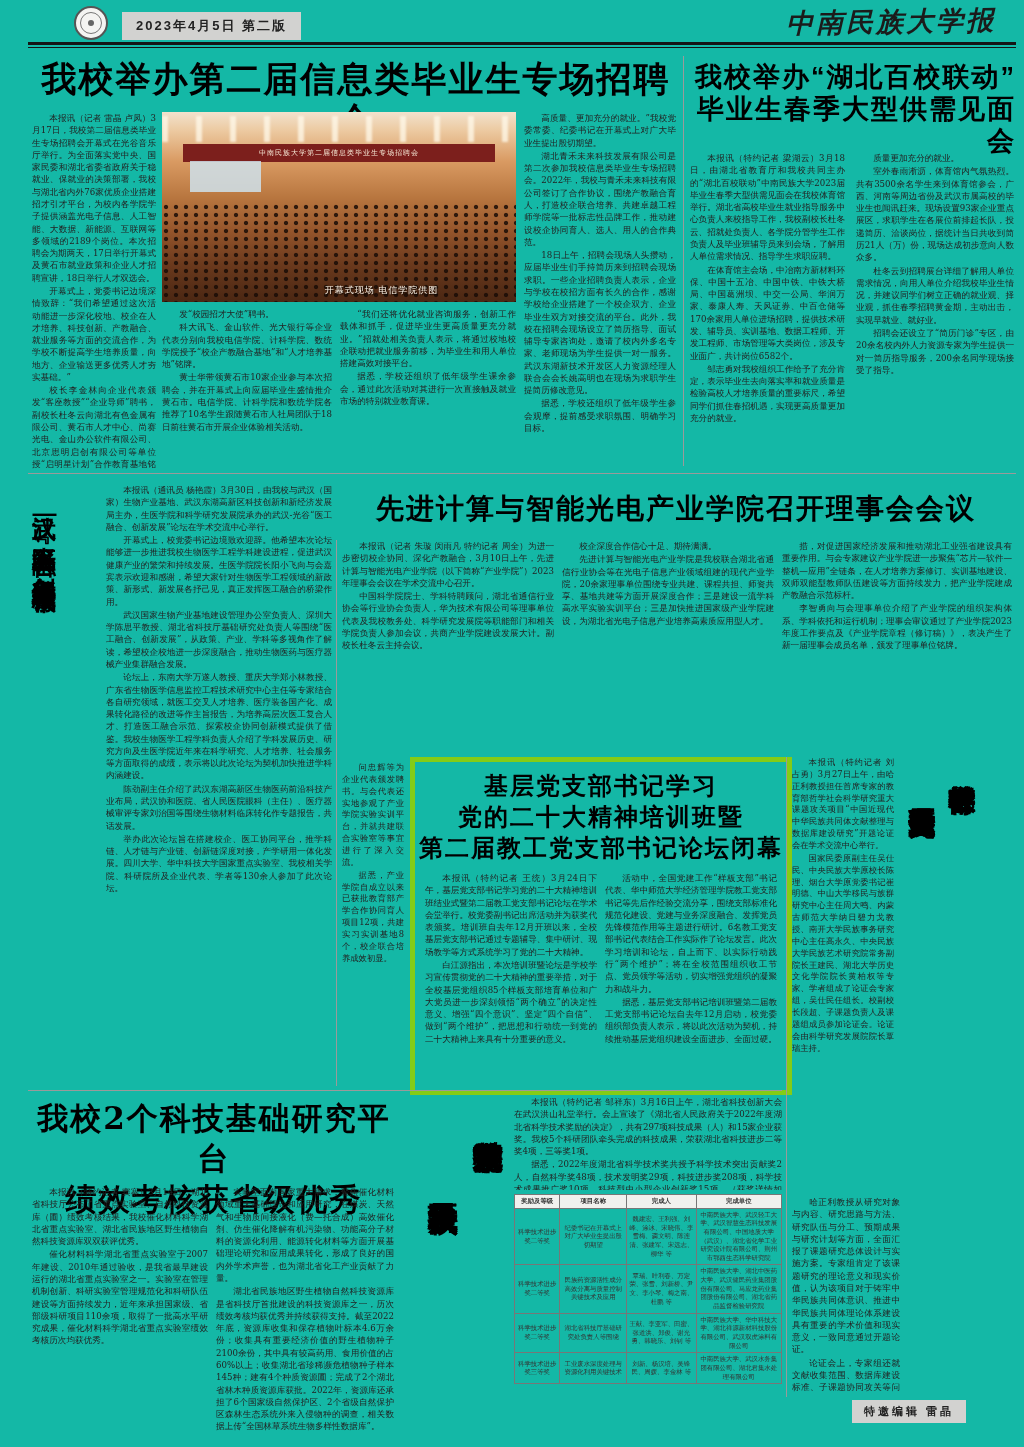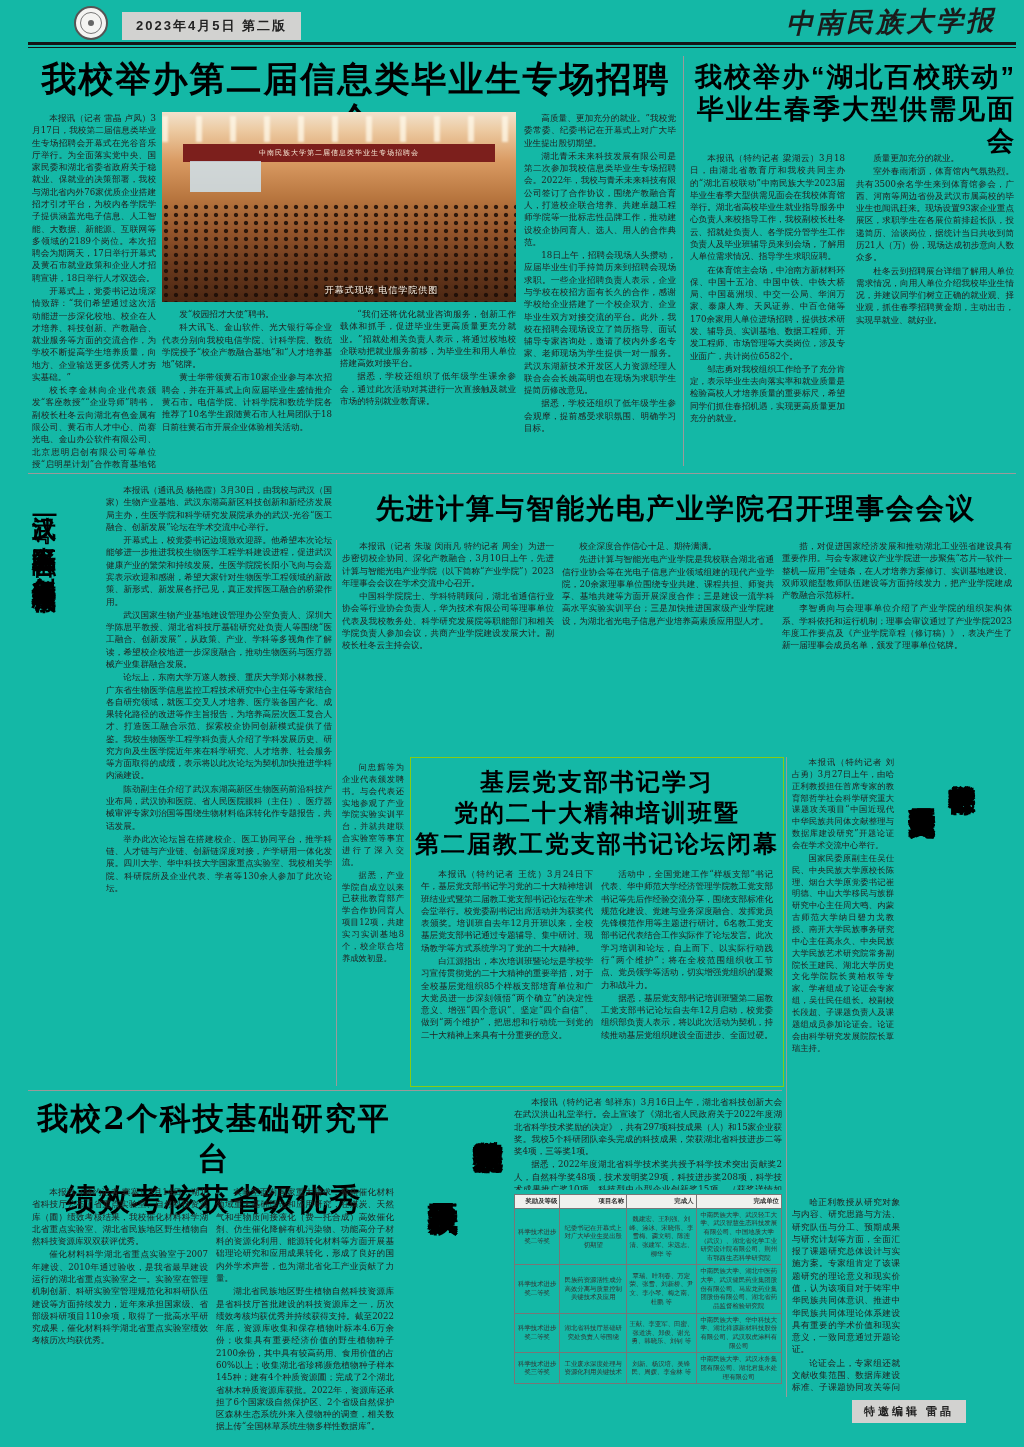--- a/index.html
+++ b/index.html
@@ -40,26 +40,26 @@
   .photo .banner{position:absolute;top:17%;left:6%;right:6%;height:18px;background:#7c1f1c;
      color:#f7e9d7;font-size:7px;letter-spacing:1px;text-align:center;line-height:18px;
      font-family:"Liberation Sans",sans-serif;}
   .photo .screen{position:absolute;top:26%;left:8%;width:20%;height:16%;background:#cfe2ec;opacity:.85;}
   .photo .crowd{position:absolute;left:0;right:0;bottom:0;height:52%;
      background-image:radial-gradient(circle at 4px 4px,rgba(25,12,6,.85) 1.6px,rgba(0,0,0,0) 2.6px);
      background-size:10px 8px;}
   .photo .caption{position:absolute;bottom:5px;left:46%;color:#fdf6ea;font-size:9px;letter-spacing:1px;
      text-shadow:0 0 3px #3a1d0d,1px 1px 1px #000;font-family:"Liberation Sans",sans-serif;}
   
-  .boxed{border:1px solid #84cc16;}
+  .boxed{border:5px solid #84cc16;}
   
   table.award{border-collapse:collapse;width:100%;table-layout:fixed;}
   table.award th,table.award td{border:1px solid #777;font-size:6.4px;line-height:1.35;
      padding:2px 2px;text-align:center;color:#333;vertical-align:middle;}
-  table.award th{font-weight:bold;background:#f1f1ee;text-align:right;}
+  table.award th{font-weight:bold;background:#f1f1ee;}
   .editorbox{background:#d2d2d0;font-family:"Liberation Sans",sans-serif;font-weight:bold;
      font-size:11px;letter-spacing:3px;padding:4px 12px;color:#222;}
 </style>
 </head>
 <body>
 
 <div class="page">
 
   <div class="abs" style="left:74px;top:6px;">
       <div class="seal"></div>
@@ -113,20 +113,21 @@
   </h2>
   <div class="abs col" style="left:690px;top:152px;width:155px;height:316px;">
       <p>本报讯（特约记者 梁湖云）3月18日，由湖北省教育厅和我校共同主办的“湖北百校联动”中南民族大学2023届毕业生春季大型供需见面会在我校体育馆举行。湖北省高校毕业生就业指导服务中心负责人来校指导工作，我校副校长杜冬云、招就处负责人、各学院分管学生工作负责人及毕业班辅导员来到会场，了解用人单位需求情况、指导学生求职应聘。</p>
       <p>在体育馆主会场，中冶南方新材料环保、中国十五冶、中国中铁、中铁大桥局、中国葛洲坝、中交一公局、华润万家、泰康人寿、天风证券、中百仓储等170余家用人单位进场招聘，提供技术研发、辅导员、实训基地、数据工程师、开发工程师、市场管理等大类岗位，涉及专业面广，共计岗位6582个。</p>
       <p>邹志勇对我校组织工作给予了充分肯定，表示毕业生去向落实率和就业质量是检验高校人才培养质量的重要标尺，希望同学们抓住春招机遇，实现更高质量更加充分的就业。</p>
     </div>
   <div class="abs col" style="left:856px;top:152px;width:158px;height:316px;">
       <p>质量更加充分的就业。</p>
       <p>室外春雨淅沥，体育馆内气氛热烈。共有3500余名学生来到体育馆参会，广西、河南等周边省份及武汉市属高校的毕业生也闻讯赶来。现场设置93家企业重点展区，求职学生在各展位前排起长队，投递简历、洽谈岗位，据统计当日共收到简历21人（万）份，现场达成初步意向人数众多。</p>
       <p>杜冬云到招聘展台详细了解用人单位需求情况，向用人单位介绍我校毕业生情况，并建议同学们树立正确的就业观、择业观，抓住春季招聘黄金期，主动出击，实现早就业、就好业。</p>
+      <p>招聘会还设立了“简历门诊”专区，由20余名校内外人力资源专家为学生提供一对一简历指导服务，200余名同学现场接受了指导。</p>
     </div>
 
   <div class="abs hrule" style="left:28px;right:8px;top:473px;"></div>
 
   <div class="abs vhead" style="left:24px;top:497px;height:560px;font-family:'Liberation Sans',sans-serif;font-weight:900;font-size:24px;letter-spacing:1px;">
     <div>武汉—光谷『医工融合、创新发展』论坛在我校举行</div>
   </div>
   <div class="abs col" style="left:106px;top:484px;width:226px;height:600px;">
       <p>本报讯（通讯员 杨艳霞）3月30日，由我校与武汉（国家）生物产业基地、武汉东湖高新区科技创新和新经济发展局主办，生医学院和科学研究发展院承办的武汉-光谷“医工融合、创新发展”论坛在学术交流中心举行。</p>
       <p>开幕式上，校党委书记边境致欢迎辞。他希望本次论坛能够进一步推进我校生物医学工程学科建设进程，促进武汉健康产业的繁荣和持续发展。生医学院院长阳小飞向与会嘉宾表示欢迎和感谢，希望大家针对生物医学工程领域的新政策、新形式、新发展各抒己见，真正发挥医工融合的桥梁作用。</p>

